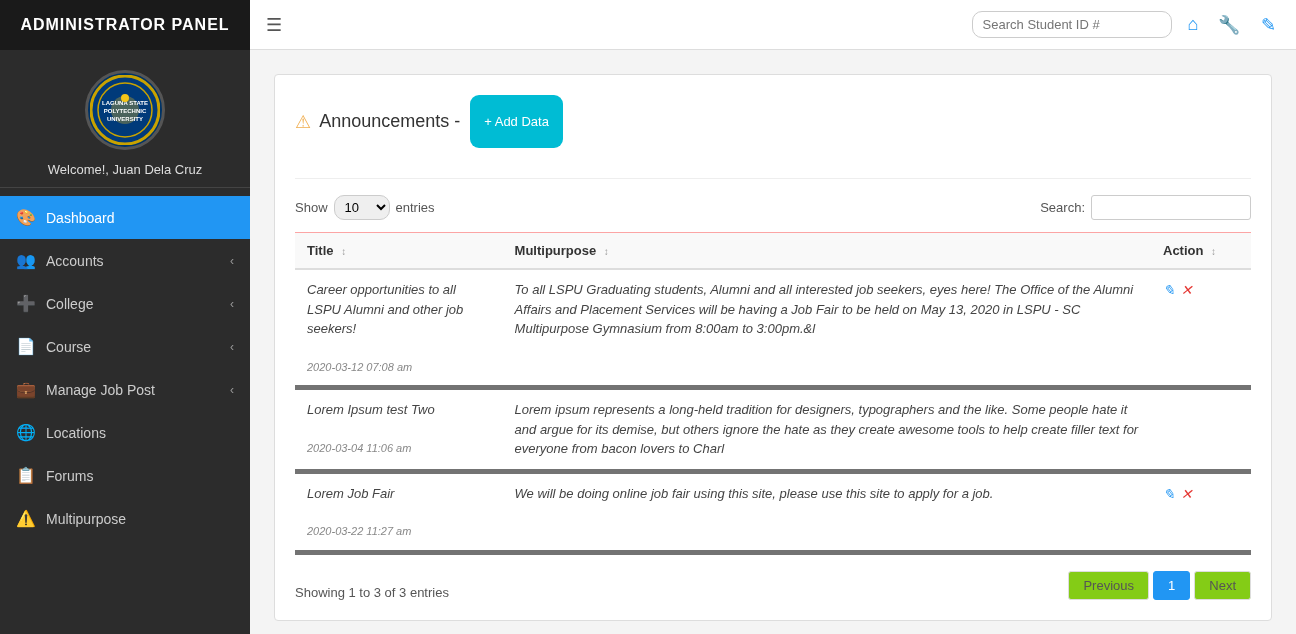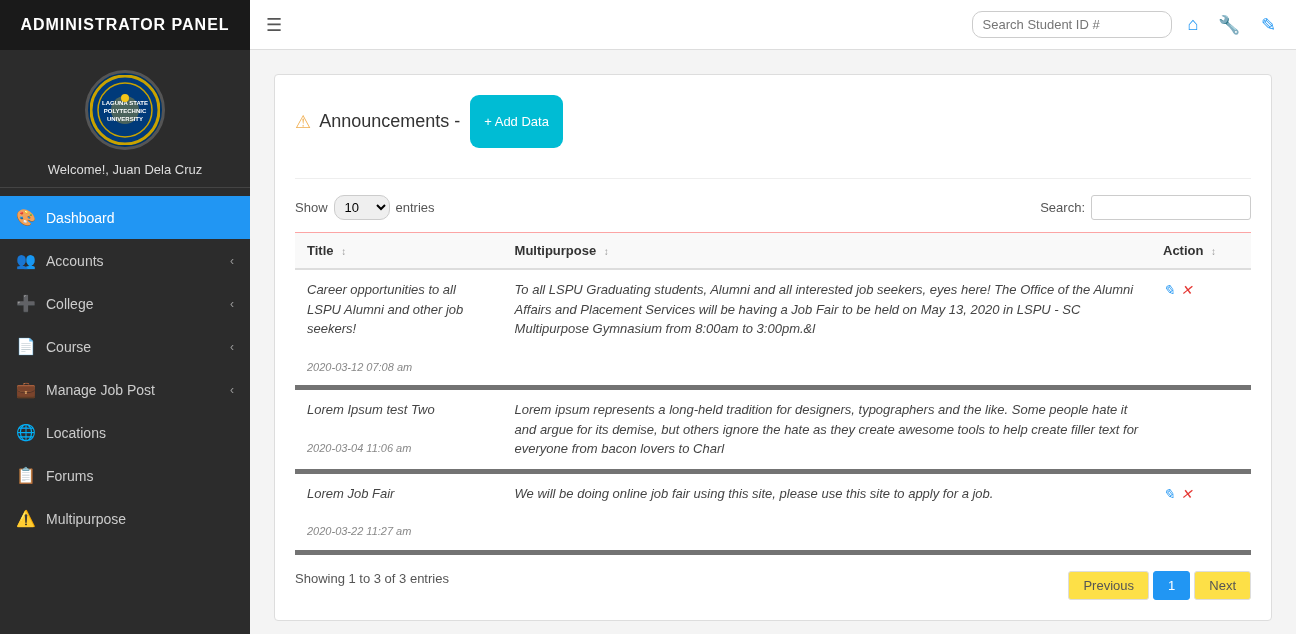--- a/index.html
+++ b/index.html
@@ -211,29 +211,29 @@
     }
     .row-date { font-size: 11px; color: #888; display: block; margin-top: 20px; }
     .action-btns { display: flex; gap: 6px; align-items: center; white-space: nowrap; }
     .btn-edit { color: #2196F3; cursor: pointer; font-size: 14px; }
     .btn-delete { color: #e53935; cursor: pointer; font-size: 14px; }
 
     
     .pagination-area {
       display: flex;
       justify-content: space-between;
-      align-items: flex-start;
+      align-items: flex-end;
       margin-top: 16px;
       font-size: 13px;
       color: #555;
     }
     .pagination-btns { display: flex; gap: 4px; align-items: center; }
     .pg-btn {
       border: 1px solid #ddd;
-      background: #fde047;
+      background: #84cc16;
       padding: 6px 14px;
       cursor: pointer;
       border-radius: 3px;
       font-size: 13px;
       color: #555;
     }
     .pg-btn.active { background: #2196F3; color: #fff; border-color: #2196F3; }
 
     
     .header-divider {

